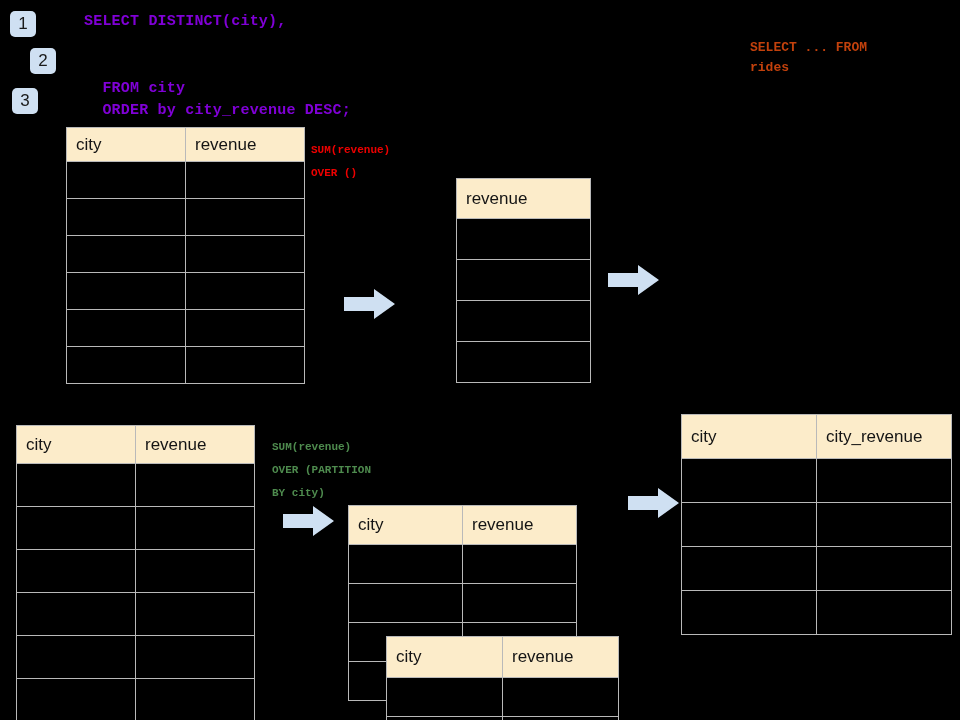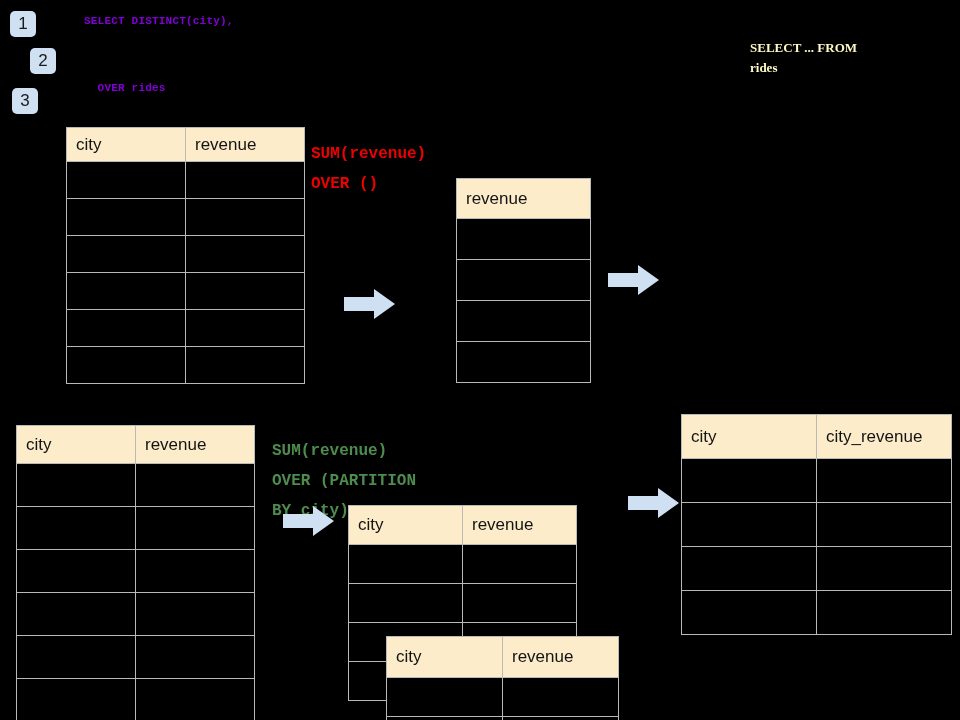--- a/index.html
+++ b/index.html
@@ -27,46 +27,46 @@
     line-height: 26px;
     text-align: center;
     width: 26px;
     height: 26px;
   }
 
   
   .sql {
     position: absolute;
     font-family: "Liberation Mono", monospace;
-    font-size: 11px;
+    font-size: 15px;
     line-height: 21.5px;
     white-space: pre;
     letter-spacing: 0.2px;
     font-weight: bold;
   }
   .sql-purple { color: #8000d7; }
   .sql-red    { color: #ee0000; }
   .sql-green  { color: #4e8b4e; }
 
   .sql-note {
     position: absolute;
-    font-family: Liberation Serif, serif;
+    font-family: Liberation Mono, monospace;
     font-size: 13px;
     line-height: 20px;
     white-space: pre;
     font-weight: bold;
-    color: #fef9c3;
+    color: #c2410c;
   }
 
   
   .annot {
     position: absolute;
     font-family: "Liberation Mono", monospace;
-    font-size: 16px;
-    line-height: 30px;
+    font-size: 11px;
+    line-height: 23px;
     white-space: pre;
     font-weight: bold;
   }
   .annot-red   { color: #ee0000; }
   .annot-green { color: #4e8b4e; }
 
   
   .tbl {
     position: absolute;
     border-collapse: collapse;
@@ -98,21 +98,22 @@
 </head>
 <body>
 
 <div id="canvas">
 
   <div class="badge" style="left:10px; top:11px;">1</div>
   <div class="badge" style="left:30px; top:48px;">2</div>
   <div class="badge" style="left:12px; top:88px;">3</div>
 
   <div class="sql sql-purple" style="left:84px; top:11px;">SELECT DISTINCT(city),</div>
-  <div class="sql sql-purple" style="left:84px; top:78px;">  OVER rides</div>
+  <div class="sql sql-purple" style="left:84px; top:78px;">  FROM city</div>
+  <div class="sql sql-purple" style="left:84px; top:100px;">  ORDER by city_revenue DESC;</div>
 
   <div class="sql-note" style="left:750px; top:38px;">SELECT ... FROM
 rides</div>
 
   <div class="annot annot-red" style="left:311px; top:139px;">SUM(revenue)
 OVER ()</div>
   <div class="annot annot-green" style="left:272px; top:436px;">SUM(revenue)
 OVER (PARTITION
 BY city)</div>
 

